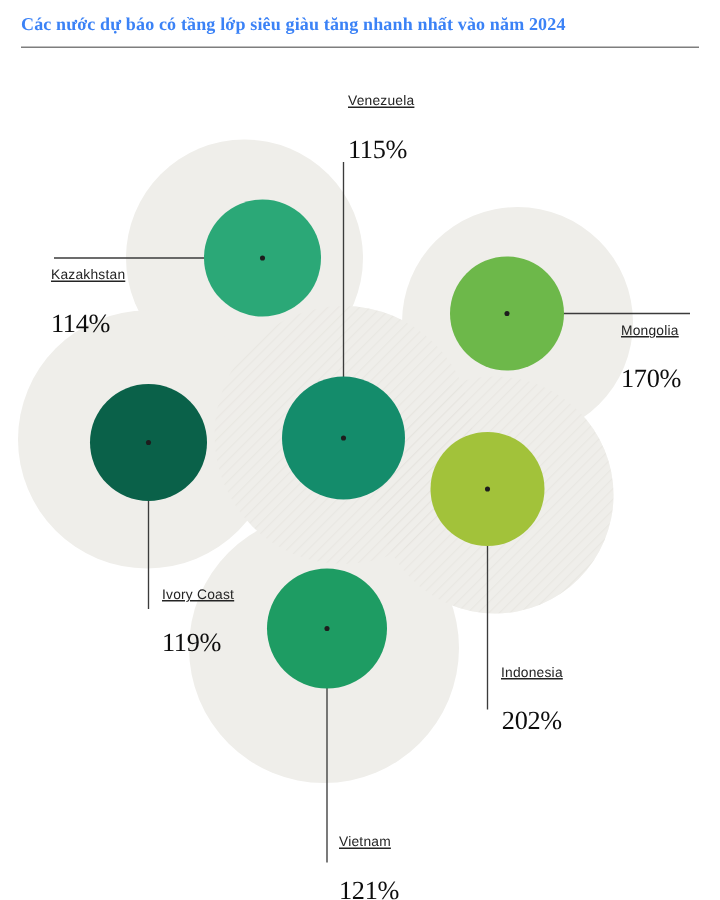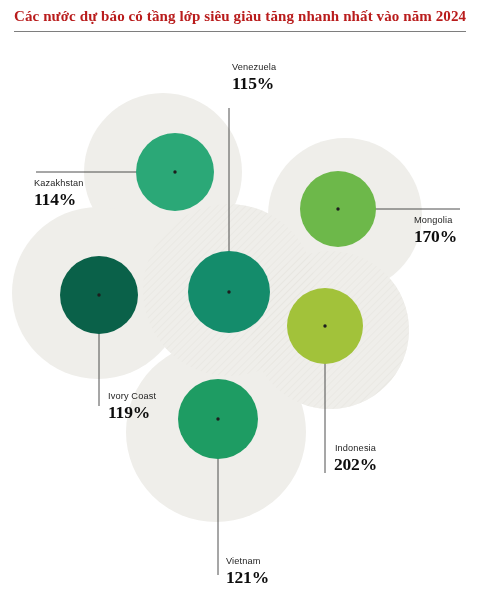--- a/index.html
+++ b/index.html
@@ -26,23 +26,23 @@
     position: absolute;
     left: 0;
     top: 0;
     width: 480px;
     padding: 9px 14px 0 14px;
     box-sizing: border-box;
   }
   .title-text {
     font-family: "Liberation Serif", serif;
     font-weight: bold;
-    font-size: 15px;
+    font-size: 12px;
     line-height: 15px;
-    color: #b91c1c;
+    color: #3b82f6;
     letter-spacing: 0.1px;
     white-space: nowrap;
   }
   .title-rule {
     margin-top: 7px;
     height: 1px;
     background: #7e7e7e;
     width: 452px;
   }
 
@@ -64,30 +64,31 @@
     white-space: nowrap;
   }
   .country-name {
     display: block;
     font-family: "Liberation Sans", sans-serif;
     font-size: 9.2px;
     font-weight: 400;
     color: #242424;
     letter-spacing: 0.15px;
     line-height: 11px;
+    text-decoration: underline;
   }
   .country-value {
     display: block;
     font-family: "Liberation Serif", serif;
     font-size: 17.5px;
-    font-weight: bold;
+    font-weight: normal;
     color: #0d0d0d;
     letter-spacing: -0.2px;
     line-height: 19px;
-    margin-top: 1px;
+    margin-top: 17px;
   }
 </style>
 </head>
 <body>
 
 <div id="infographic">
 
   <div class="title-block">
     <div class="title-text">Các nước dự báo có tầng lớp siêu giàu tăng nhanh nhất vào năm 2024</div>
     <div class="title-rule"></div>

